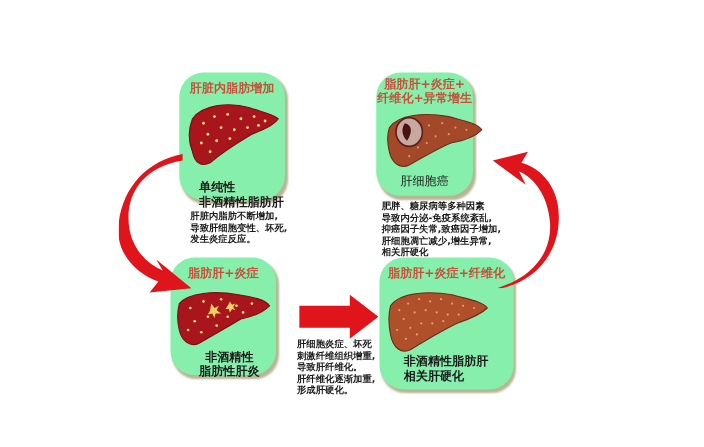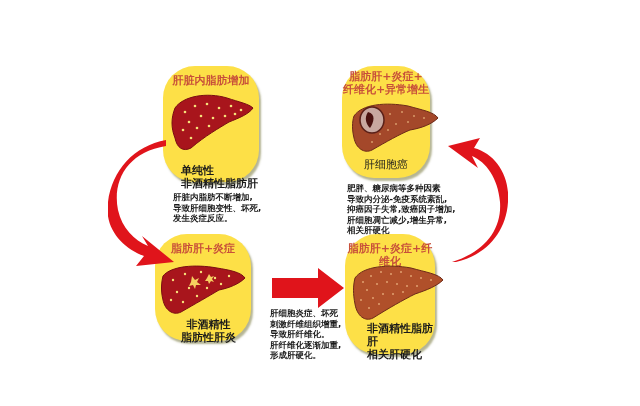--- a/index.html
+++ b/index.html
@@ -1,18 +1,18 @@
 <!DOCTYPE html>
 <html><head>
 <meta charset="utf-8">
 <style>
   html, body { margin:0; padding:0; background:#ffffff; }
   body { width:640px; height:406px; position:relative; overflow:hidden;
          font-family: "DejaVu Sans", "Liberation Sans", sans-serif; }
-  .card { position:absolute; background:#fde047; border-radius:32px;
+  .card { position:absolute; background:#86efac; border-radius:22px;
           box-shadow: 2px 3px 2px rgba(120,120,60,0.55); }
   .card-title { position:absolute; left:0; right:0; text-align:center;
                 color:#c8503a; font-size:11px; line-height:13px; font-weight:bold; }
   .card-caption { position:absolute; color:#1a1a1a; font-size:11px; line-height:13px;
                   font-weight:bold; }
   .note { position:absolute; color:#1a1a1a; font-size:8.5px; line-height:10.5px;
           font-weight:bold; white-space:nowrap; }
   .liver { position:absolute; }
   .arrow { position:absolute; }
 </style>
@@ -93,21 +93,21 @@
     </g>
     <path d="M33,16 l3,4 l4,-2 l-2,4 l4,3 l-5,0 l-1,4 l-2,-4 l-4,1 l2,-4 z" fill="#f6d060"></path>
     <path d="M50,14 l2,3 l3,-1 l-2,3 l2,3 l-3,-1 l-2,3 l-1,-3 l-3,0 l2,-3 z" fill="#f6d060"></path>
   </svg>
   <div class="card-caption" style="left:26px; top:84px;text-align:center;">
     <div>非酒精性</div>
     <div>脂肪性肝炎</div>
   </div>
 </div>
 
-<div class="card" style="left:345px; top:234px; width:90px; height:120px;">
+<div class="card" style="left:345px; top:234px; width:106px; height:120px;padding-left:16px;">
   <div class="card-title" style="top:8px;">脂肪肝+炎症+纤维化</div>
   <svg class="liver" style="left:6px; top:26px;" width="94" height="62" viewBox="0 0 94 62">
     <path d="M4,18 C12,6 38,4 60,8 C74,12 88,14 92,20 C86,26 76,30 64,34 C52,40 38,48 22,58 C14,62 6,56 4,44 C2,34 2,26 4,18 Z" fill="#b0502a" stroke="#6d2a18" stroke-width="1"></path>
     <g fill="#e0a070">
       <circle cx="12" cy="22" r="1"></circle>
         <circle cx="20" cy="16" r="1"></circle>
         <circle cx="30" cy="12" r="1"></circle>
       <circle cx="40" cy="14" r="1"></circle>
         <circle cx="50" cy="12" r="1"></circle>
         <circle cx="60" cy="16" r="1"></circle>

